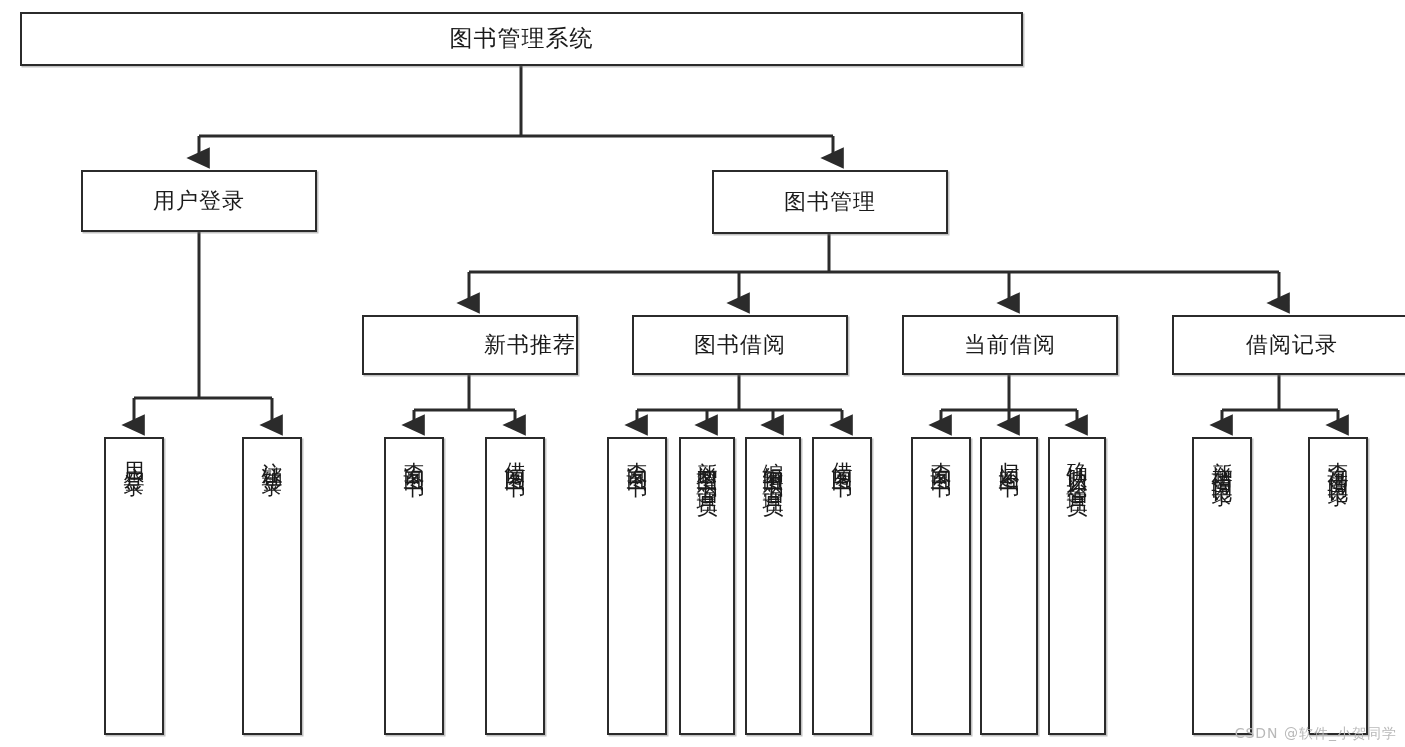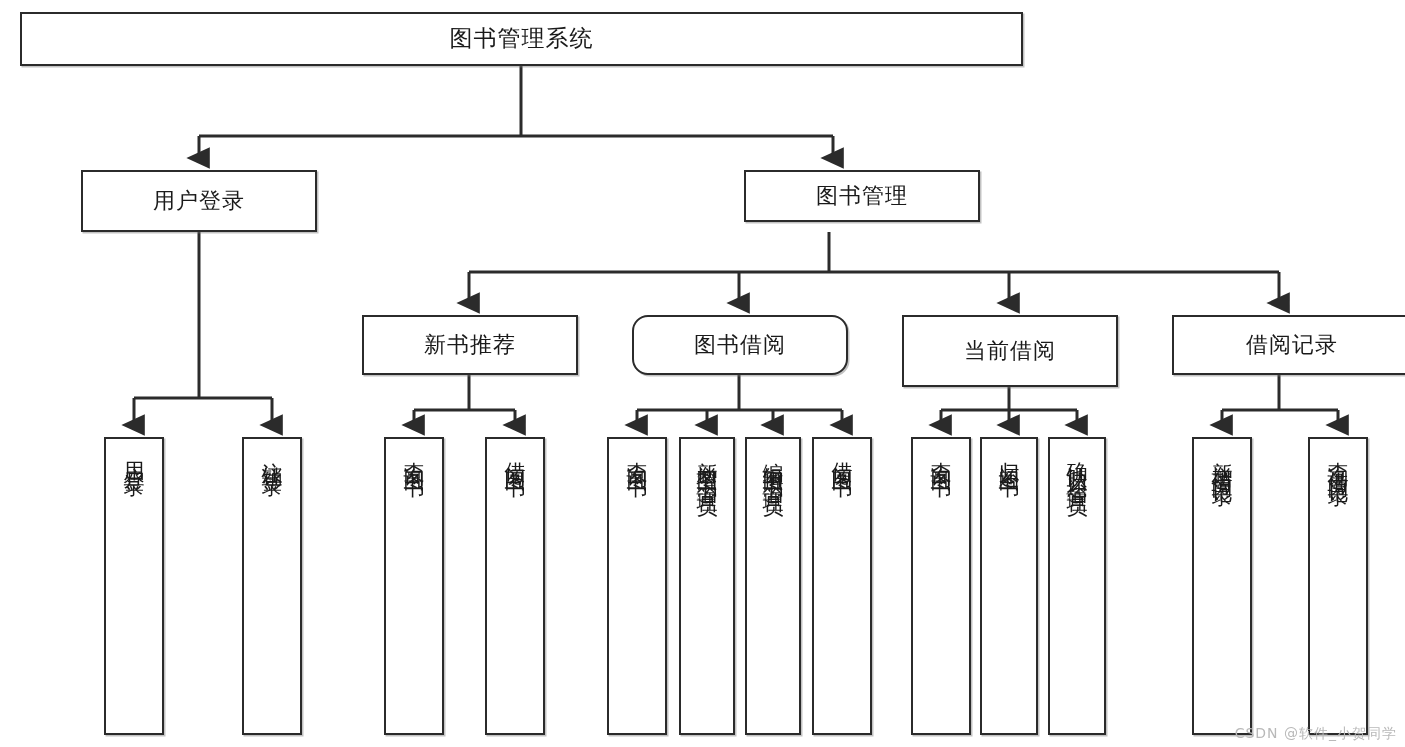--- a/index.html
+++ b/index.html
@@ -124,31 +124,31 @@
     </g>
   </svg>
 
   <div class="node horiz root" style="left:20px; top:12px; width:1003px; height:54px;">
     <span>图书管理系统</span>
   </div>
 
   <div class="node horiz" style="left:81px; top:170px; width:236px; height:62px;">
     <span>用户登录</span>
   </div>
-  <div class="node horiz" style="left:712px; top:170px; width:236px; height:52px;margin-left:32px;">
+  <div class="node horiz" style="left:712px; top:170px; width:236px; height:64px;">
     <span>图书管理</span>
   </div>
 
-  <div class="node horiz" style="left:362px; top:315px; width:216px; height:60px;">
+  <div class="node horiz" style="left:362px; top:315px; width:216px; height:60px;justify-content:flex-end;">
     <span>新书推荐</span>
   </div>
-  <div class="node horiz" style="left:632px; top:315px; width:216px; height:60px;border-radius:16px;">
+  <div class="node horiz" style="left:632px; top:315px; width:216px; height:60px;">
     <span>图书借阅</span>
   </div>
-  <div class="node horiz" style="left:902px; top:315px; width:216px; height:72px;">
+  <div class="node horiz" style="left:902px; top:315px; width:216px; height:60px;">
     <span>当前借阅</span>
   </div>
   <div class="node horiz" style="left:1172px; top:315px; width:240px; height:60px;">
     <span>借阅记录</span>
   </div>
 
   <div class="node leaf" style="left:104px; top:437px; width:60px; height:298px;">
     <span class="vtext">用户登录</span>
   </div>
   <div class="node leaf" style="left:242px; top:437px; width:60px; height:298px;">

